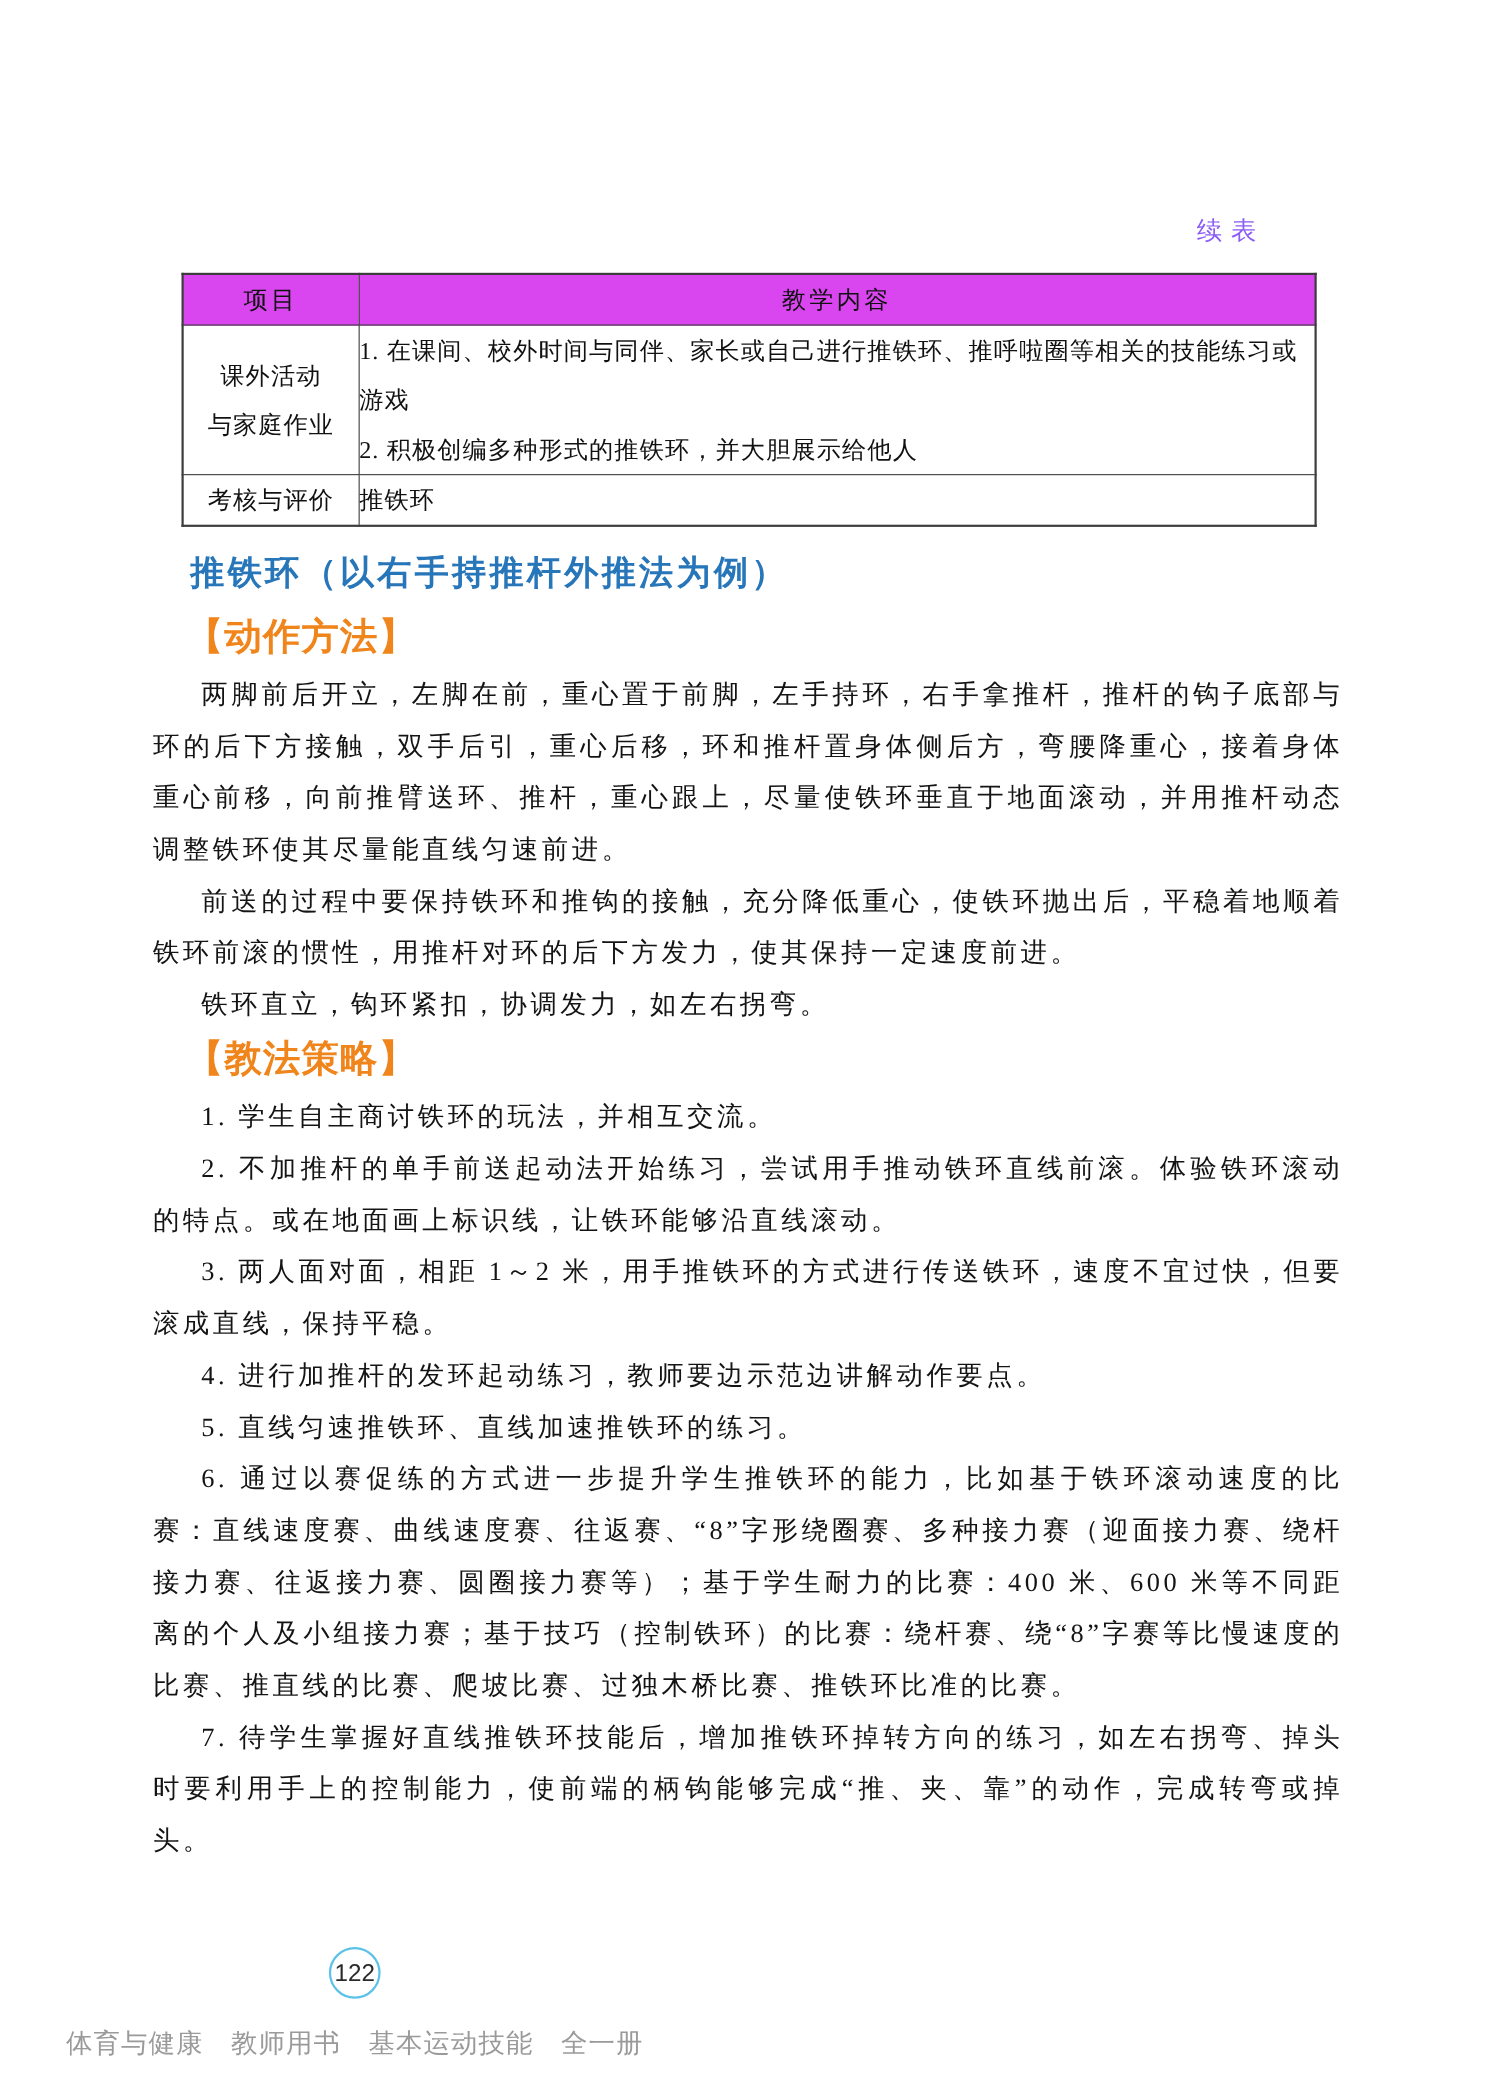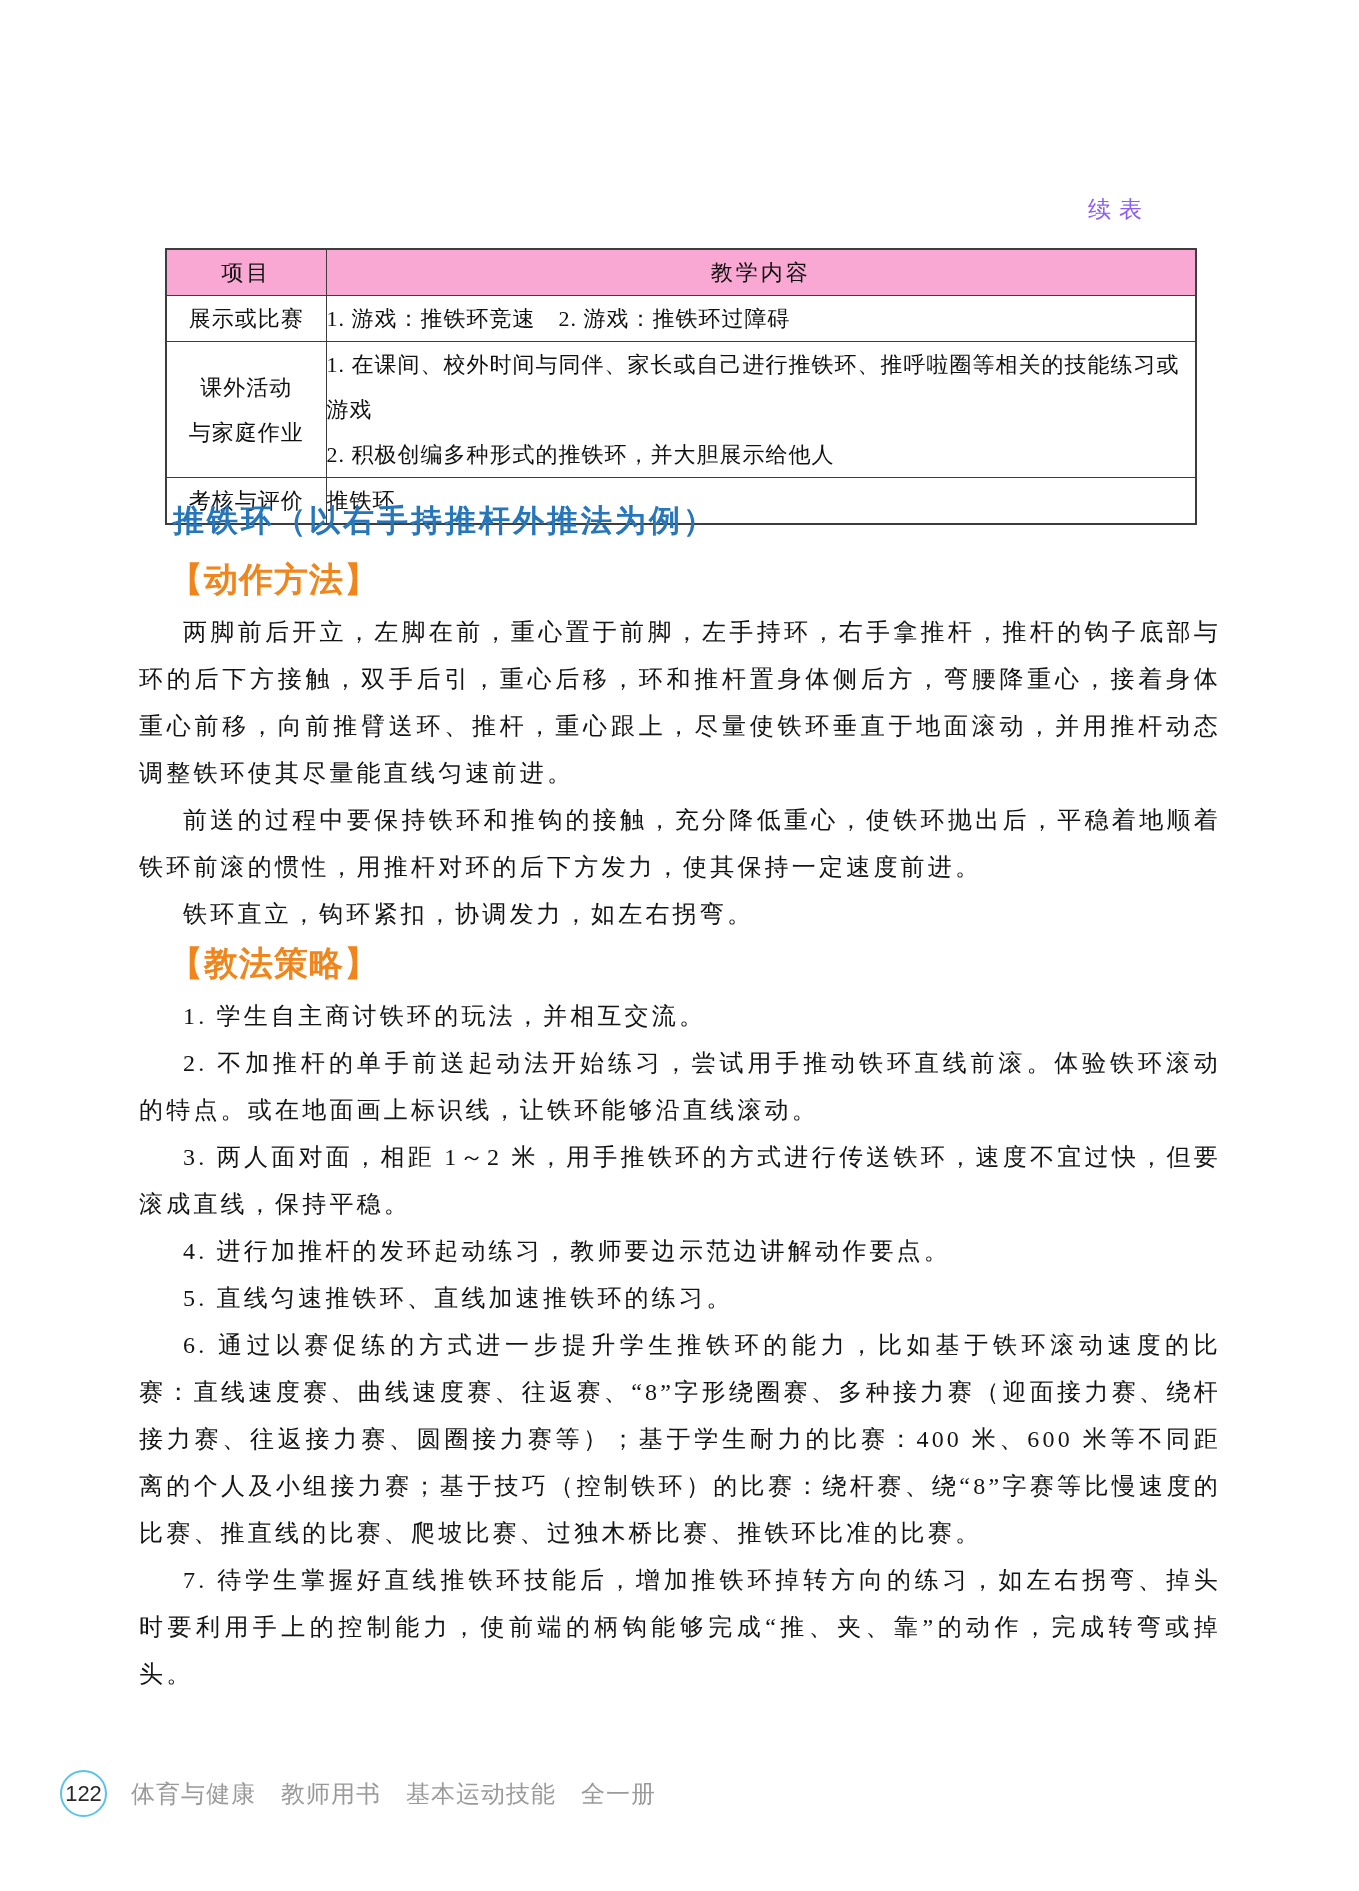--- a/index.html
+++ b/index.html
@@ -34,21 +34,21 @@
     border: 2px solid #3d3d3d;
     font-size: 22px;
     color: #111;
   }
   .summary-table th, .summary-table td {
     border: 1px solid #3d3d3d;
     padding: 0;
     vertical-align: middle;
   }
   .summary-table th {
-    background: #f9a8d4;
+    background: #d946ef;
     font-weight: normal;
     height: 45px;
     text-align: center;
     letter-spacing: 3px;
   }
   .col-item { width: 160px; }
   .item-cell {
     text-align: center;
     white-space: pre-line;
     line-height: 45px;
@@ -103,20 +103,21 @@
 
   
   .footer {
     position: absolute;
     left: 60px;
     top: 1770px;
     display: flex;
     align-items: center;
     gap: 24px;
     font-family: "Liberation Sans", "DejaVu Sans", sans-serif;
+    flex-direction: column;
   }
   .page-number-circle {
     width: 47px;
     height: 47px;
     border: 2px solid #5bc2e8;
     border-radius: 50%;
     display: flex;
     align-items: center;
     justify-content: center;
     font-size: 22px;
@@ -141,24 +142,20 @@
       <col class="col-item">
       <col>
     </colgroup>
     <thead>
       <tr>
         <th>项目</th>
         <th>教学内容</th>
       </tr>
     </thead>
     <tbody>
-      <tr class="row-show">
-        <td class="item-cell">展示或比赛</td>
-        <td class="content-cell">1. 游戏：推铁环竞速　2. 游戏：推铁环过障碍</td>
-      </tr>
       <tr class="row-outside">
         <td class="item-cell">课外活动
 与家庭作业</td>
         <td class="content-cell">1. 在课间、校外时间与同伴、家长或自己进行推铁环、推呼啦圈等相关的技能练习或游戏
 2. 积极创编多种形式的推铁环，并大胆展示给他人</td>
       </tr>
       <tr class="row-assess">
         <td class="item-cell">考核与评价</td>
         <td class="content-cell">推铁环</td>
       </tr>

